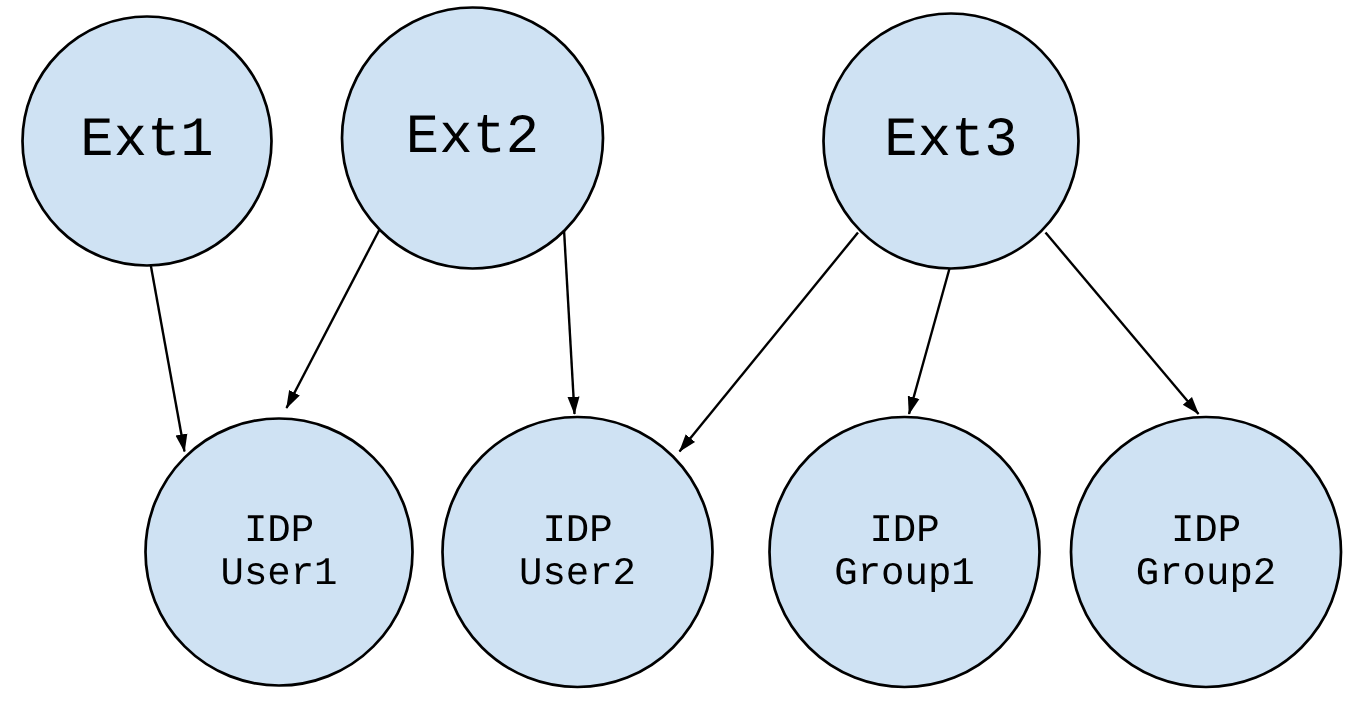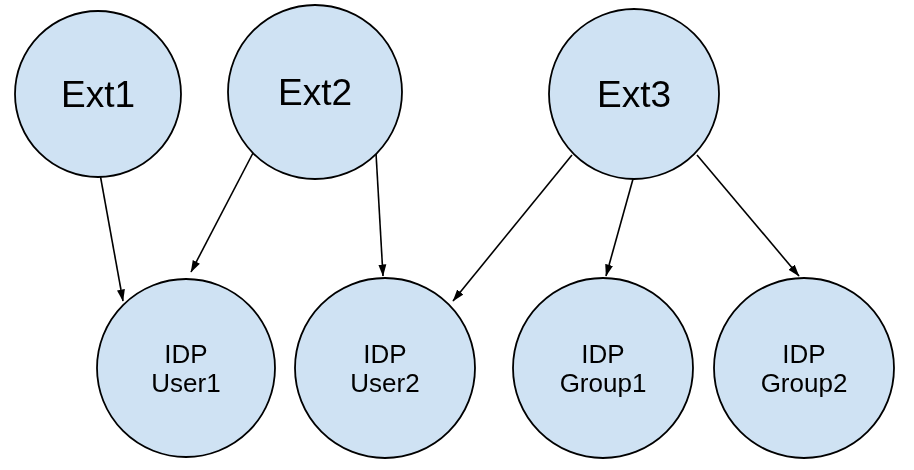--- a/index.html
+++ b/index.html
@@ -9,20 +9,21 @@
     width: 914px;
     height: 470px;
     overflow: hidden;
     font-family: "Liberation Sans", sans-serif;
   }
   .diagram-wrap {
     position: relative;
     width: 914px;
     height: 470px;
     background: #ffffff;
+    font-family: Liberation Mono, monospace;
   }
   svg {
     display: block;
   }
   .node-circle {
     stroke-width: 1.8px;
   }
   .node-label {
     text-anchor: middle;
     dominant-baseline: central;

